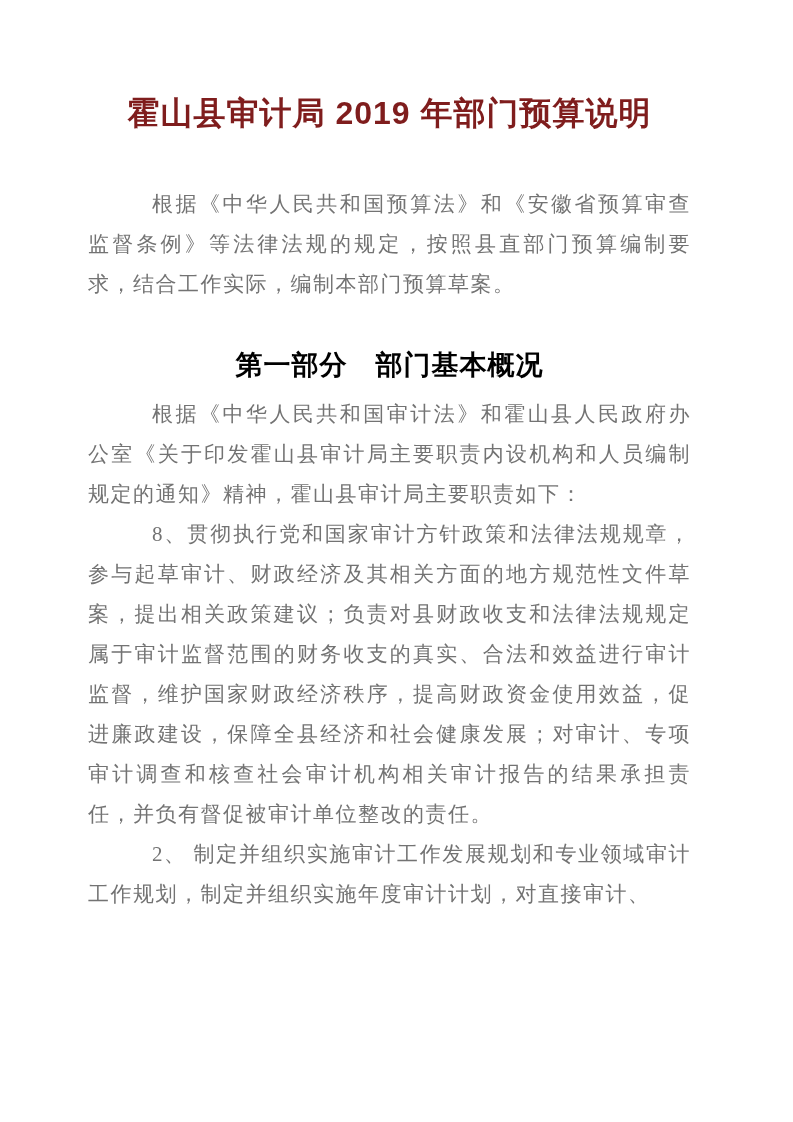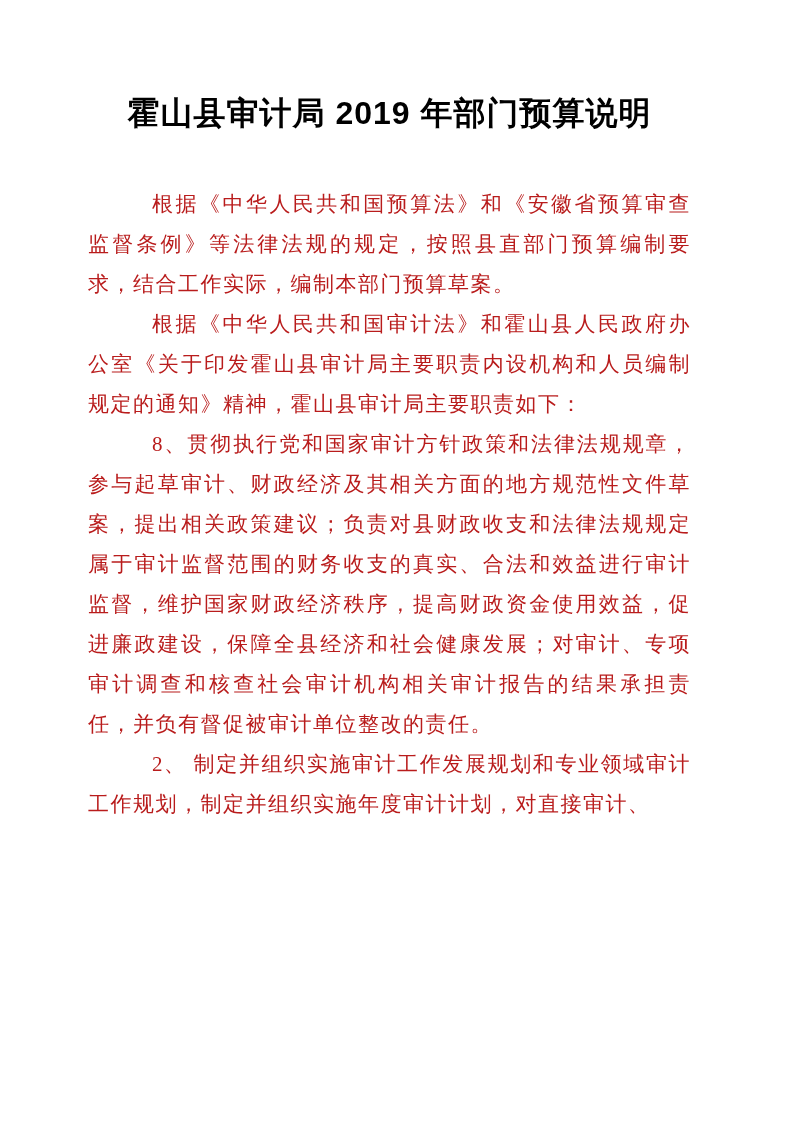--- a/index.html
+++ b/index.html
@@ -18,32 +18,32 @@
     color: #000000;
   }
   .doc-title {
     font-family: "Liberation Sans", "DejaVu Sans", sans-serif;
     font-weight: 700;
     font-size: 32px;
     line-height: 46px;
     text-align: center;
     letter-spacing: 1px;
     margin: 0;
-    color: #000000;
+    color: #7f1d1d;
   }
   .body-para {
     font-family: "Liberation Serif", "DejaVu Serif", serif;
     font-size: 21px;
     line-height: 40px;
     letter-spacing: 1.5px;
     text-align: justify;
     text-justify: inter-character;
     text-indent: 64px;
     margin: 0;
-    color: #b91c1c;
+    color: #737373;
   }
   .intro-para {
     margin-top: 48px;
   }
   .part-heading {
     font-family: "Liberation Sans", "DejaVu Sans", sans-serif;
     font-weight: 700;
     font-size: 27px;
     line-height: 34px;
     text-align: center;
@@ -56,31 +56,33 @@
     font-weight: 700;
     font-size: 23px;
     line-height: 28px;
     text-align: left;
     text-indent: 55px;
     letter-spacing: 1px;
     margin: 52px 0 0 0;
     color: #000000;
   }
   .first-body-after-heading {
+    margin-top: 12px;
   }
 </style>
 </head>
 <body>
 
 <div class="page">
 
   <h1 class="doc-title">霍山县审计局 2019 年部门预算说明</h1>
 
   <p class="body-para intro-para">根据《中华人民共和国预算法》和《安徽省预算审查监督条例》等法律法规的规定，按照县直部门预算编制要求，结合工作实际，编制本部门预算草案。</p>
 
+  <h2 class="part-heading">第一部分　部门基本概况</h2>
 
 
   <p class="body-para first-body-after-heading">根据《中华人民共和国审计法》和霍山县人民政府办公室《关于印发霍山县审计局主要职责内设机构和人员编制规定的通知》精神，霍山县审计局主要职责如下：</p>
 
   <p class="body-para">8、贯彻执行党和国家审计方针政策和法律法规规章，参与起草审计、财政经济及其相关方面的地方规范性文件草案，提出相关政策建议；负责对县财政收支和法律法规规定属于审计监督范围的财务收支的真实、合法和效益进行审计监督，维护国家财政经济秩序，提高财政资金使用效益，促进廉政建设，保障全县经济和社会健康发展；对审计、专项审计调查和核查社会审计机构相关审计报告的结果承担责任，并负有督促被审计单位整改的责任。</p>
 
   <p class="body-para">2、 制定并组织实施审计工作发展规划和专业领域审计工作规划，制定并组织实施年度审计计划，对直接审计、</p>
 
 </div>
 

